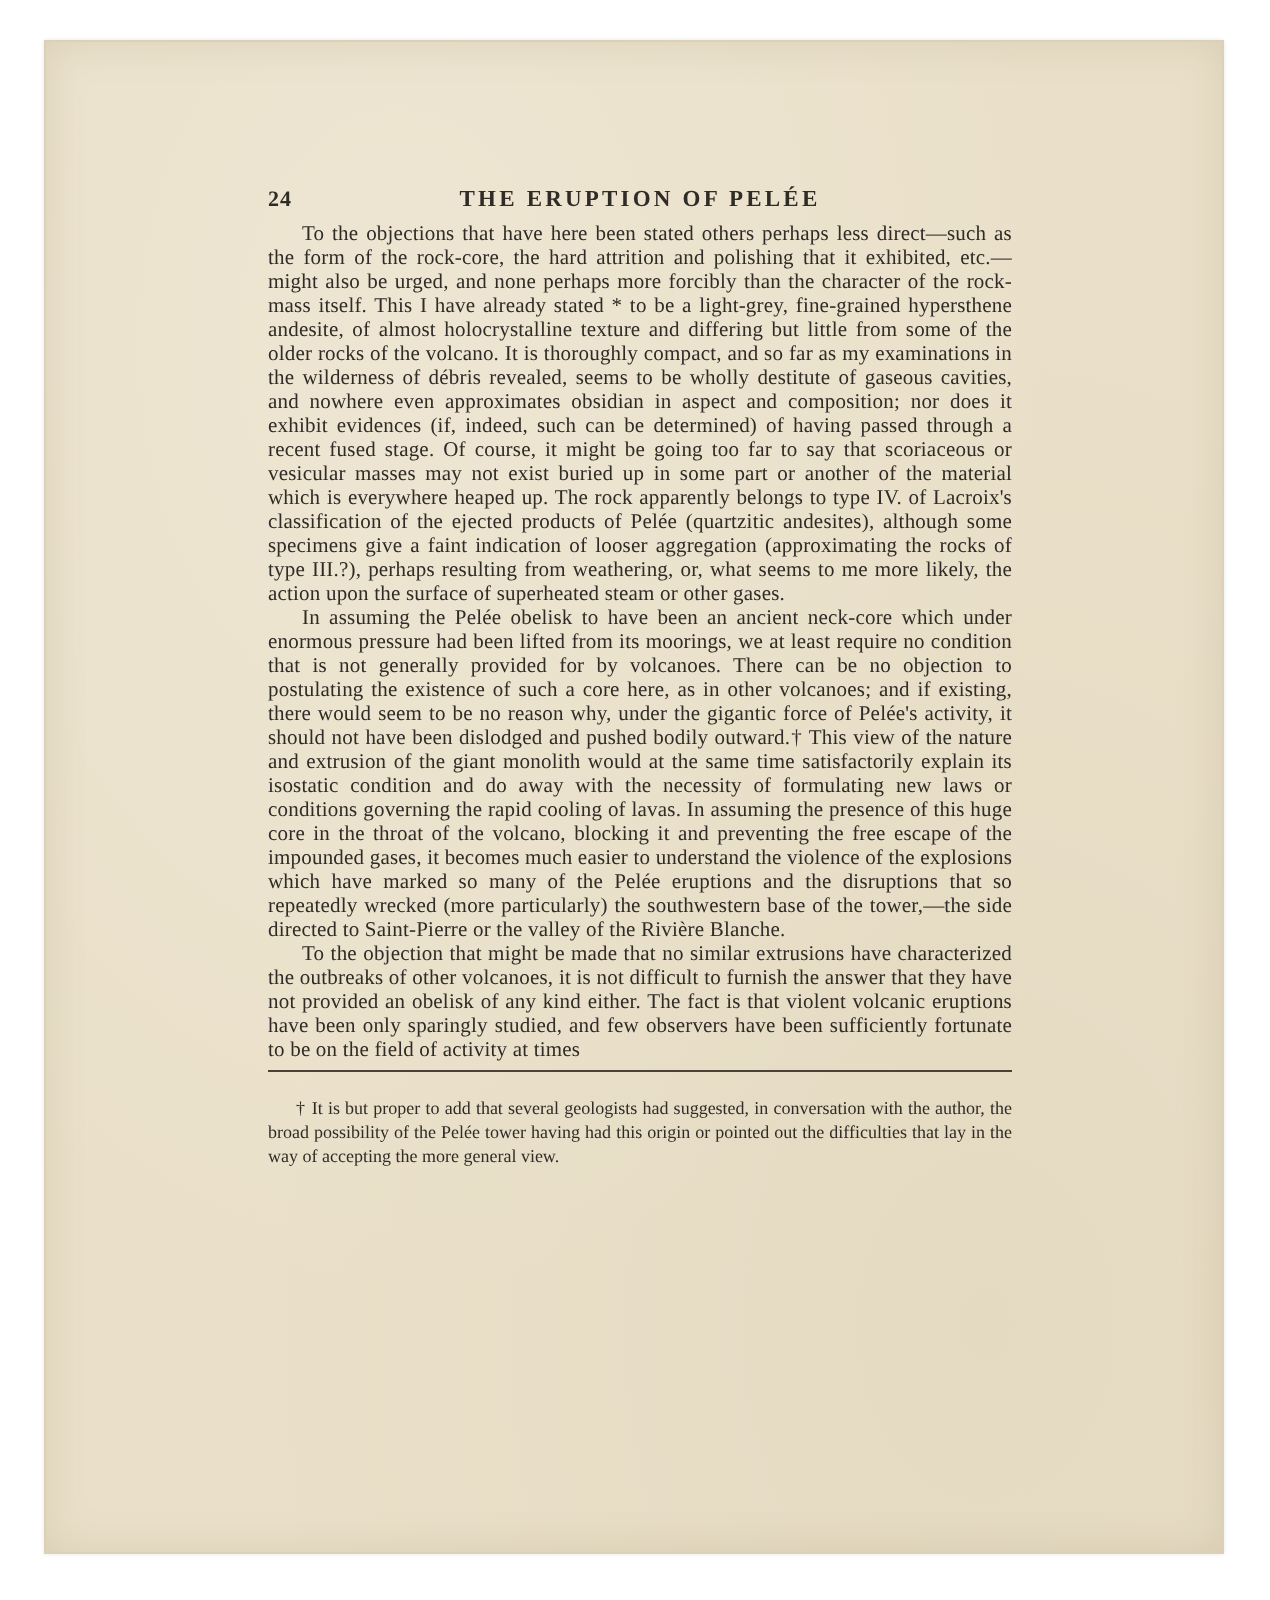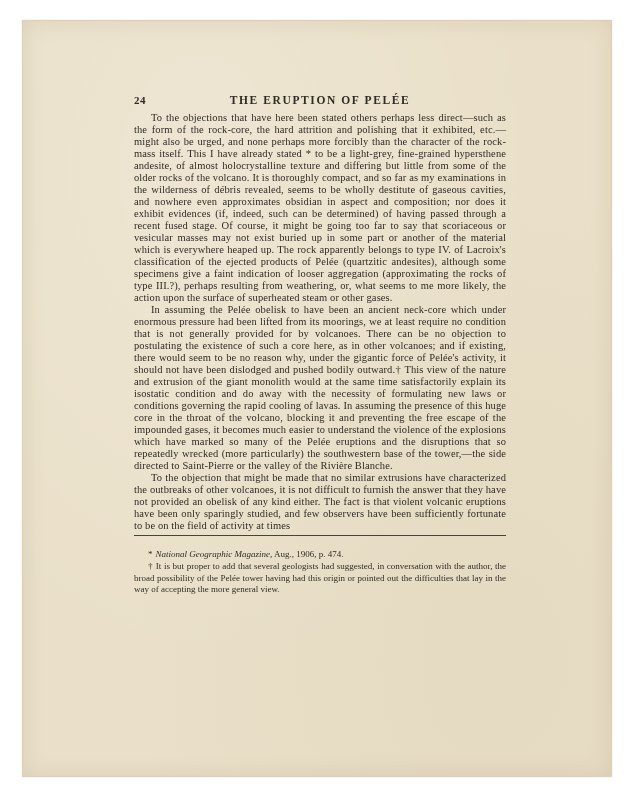--- a/index.html
+++ b/index.html
@@ -117,22 +117,19 @@
       <div class="body-text">
         <p class="indented">To the objections that have here been stated others perhaps less direct—such as the form of the rock-core, the hard attrition and polishing that it exhibited, etc.—might also be urged, and none perhaps more forcibly than the character of the rock-mass itself. This I have already stated * to be a light-grey, fine-grained hypersthene andesite, of almost holocrystalline texture and differing but little from some of the older rocks of the volcano. It is thoroughly compact, and so far as my examinations in the wilderness of débris revealed, seems to be wholly destitute of gaseous cavities, and nowhere even approximates obsidian in aspect and composition; nor does it exhibit evidences (if, indeed, such can be determined) of having passed through a recent fused stage. Of course, it might be going too far to say that scoriaceous or vesicular masses may not exist buried up in some part or another of the material which is everywhere heaped up. The rock apparently belongs to type IV. of Lacroix's classification of the ejected products of Pelée (quartzitic andesites), although some specimens give a faint indication of looser aggregation (approximating the rocks of type III.?), perhaps resulting from weathering, or, what seems to me more likely, the action upon the surface of superheated steam or other gases.</p>
         <p class="indented">In assuming the Pelée obelisk to have been an ancient neck-core which under enormous pressure had been lifted from its moorings, we at least require no condition that is not generally provided for by volcanoes. There can be no objection to postulating the existence of such a core here, as in other volcanoes; and if existing, there would seem to be no reason why, under the gigantic force of Pelée's activity, it should not have been dislodged and pushed bodily outward.† This view of the nature and extrusion of the giant monolith would at the same time satisfactorily explain its isostatic condition and do away with the necessity of formulating new laws or conditions governing the rapid cooling of lavas. In assuming the presence of this huge core in the throat of the volcano, blocking it and preventing the free escape of the impounded gases, it becomes much easier to understand the violence of the explosions which have marked so many of the Pelée eruptions and the disruptions that so repeatedly wrecked (more particularly) the southwestern base of the tower,—the side directed to Saint-Pierre or the valley of the Rivière Blanche.</p>
         <p class="indented">To the objection that might be made that no similar extrusions have characterized the outbreaks of other volcanoes, it is not difficult to furnish the answer that they have not provided an obelisk of any kind either. The fact is that violent volcanic eruptions have been only sparingly studied, and few observers have been sufficiently fortunate to be on the field of activity at times</p>
       </div>
 
       <hr class="footnote-separator">
 
       <div class="footnotes">
         <p>
-          <span class="fn-marker">*</span><span class="italic">National Geographic Magazine</span><span>, Aug., 1906, p. 474.</span>
-        </p>
-        <p>
           <span class="fn-marker">†</span><span>It is but proper to add that several geologists had suggested, in conversation with the author, the broad possibility of the Pelée tower having had this origin or pointed out the difficulties that lay in the way of accepting the more general view.</span>
         </p>
       </div>
 
     </div>
   </div>
 </div>
 
 </body></html>

